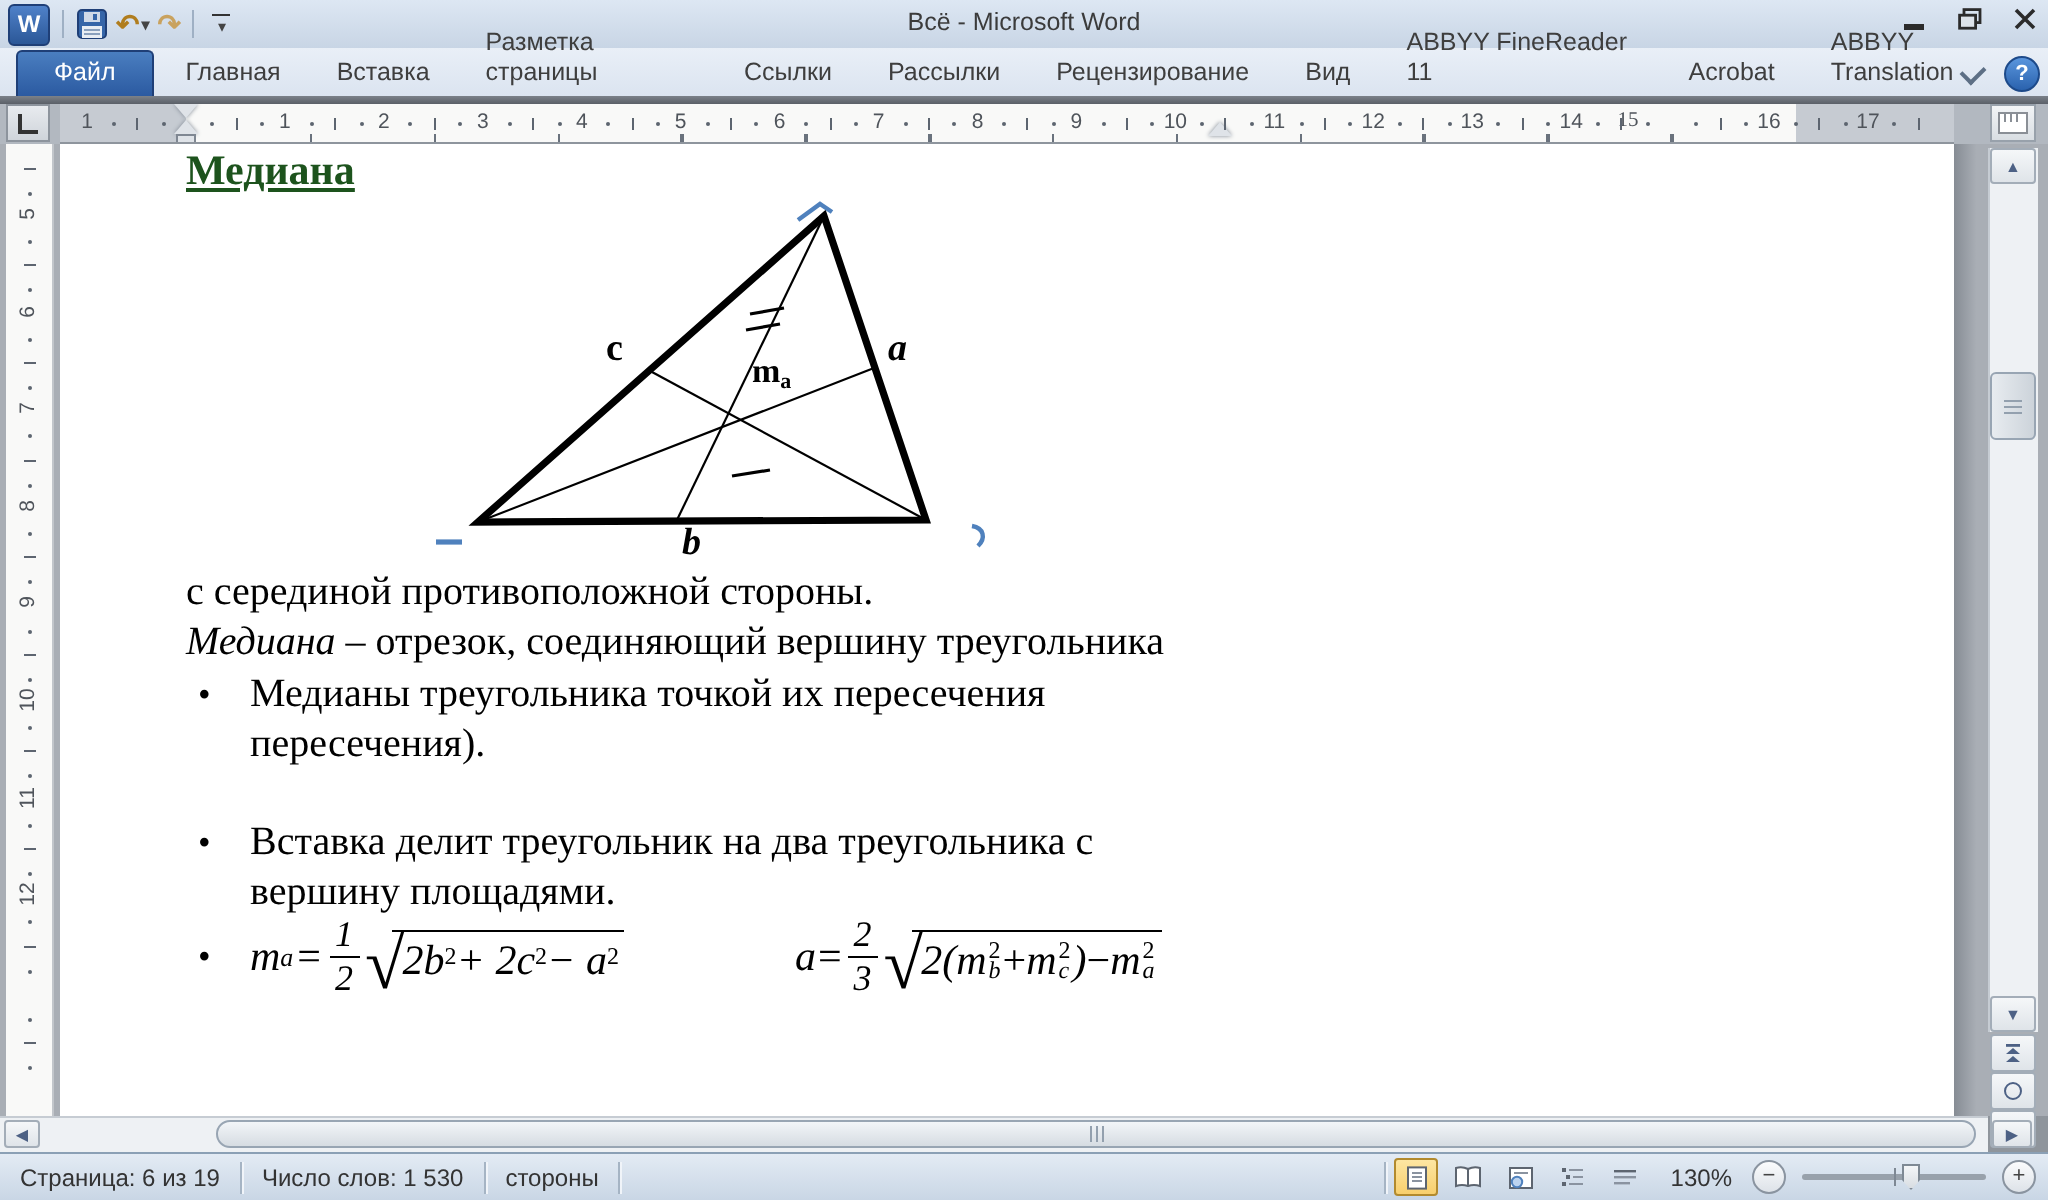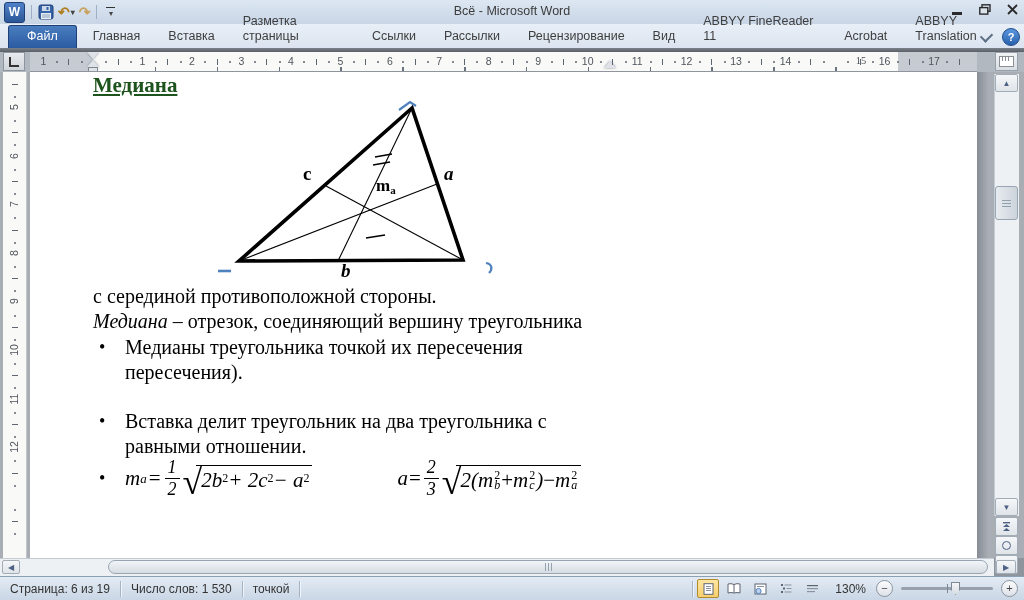--- a/index.html
+++ b/index.html
@@ -214,21 +214,21 @@
     <div class="rnum" style="left: 303.35px;">5</div>
     <div class="rnum" style="left: 352.82px;">6</div>
     <div class="rnum" style="left: 402.29px;">7</div>
     <div class="rnum" style="left: 451.76px;">8</div>
     <div class="rnum" style="left: 501.23px;">9</div>
     <div class="rnum" style="left: 550.7px;">10</div>
     <div class="rnum" style="left: 600.17px;">11</div>
     <div class="rnum" style="left: 649.64px;">12</div>
     <div class="rnum" style="left: 699.11px;">13</div>
     <div class="rnum" style="left: 748.58px;">14</div>
-    <div class="rnum" style="left: 824px; font-family: Liberation Serif, serif;">15</div>
+    <div class="rnum" style="left: 777px; font-family: Liberation Serif, serif;">15</div>
     <div class="rnum" style="left: 847.52px;">16</div>
     <div class="rnum" style="left: 896.99px;">17</div>
     <div class="rdot" style="left: 25.8975px;"></div>
     <div class="rtick" style="left: 38.265px;"></div>
     <div class="rdot" style="left: 50.6325px;"></div>
     <div class="rdot" style="left: 75.3675px;"></div>
     <div class="rtick" style="left: 87.735px;"></div>
     <div class="rdot" style="left: 100.102px;"></div>
     <div class="rdot" style="left: 124.838px;"></div>
     <div class="rtick" style="left: 137.205px;"></div>
@@ -374,21 +374,21 @@
     <div class="btxt">
       <div>Медианы треугольника точкой их пересечения</div>
       <div>пересечения).</div>
     </div>
   </div>
 
   <div class="bullet-item" style="left:69px;top:337px;">
     <span class="blt">•</span>
     <div class="btxt">
       <div>Вставка делит треугольник на два треугольника с</div>
-      <div>равными отношении.</div>
+      <div>вершину площадями.</div>
     </div>
   </div>
 
   <div id="frow">
     <span class="blt" style="font-family:'Liberation Serif',serif;">•</span>
     <span class="formula">
       <span>m</span>
         <sub>a</sub>
       <span style="font-style:normal;margin:0 2px;">=</span>
       <span class="frac">
@@ -479,21 +479,21 @@
   </div>
 <div class="sbtn" style="left:996px;top:560px;width:20px;height:14px;">
     <span>▶</span>
   </div>
 
 <div id="statusbar" class="abs">
   <div class="sseg">Страница: 6 из 19</div>
   <div class="ssep"></div>
   <div class="sseg">Число слов: 1 530</div>
   <div class="ssep"></div>
-  <div class="sseg">точкой</div>
+  <div class="sseg">стороны</div>
   <div class="ssep"></div>
   <div id="sright">
     <div class="ssep"></div>
     <div class="vbtn active">
       <svg width="13" height="12" viewBox="0 0 13 12">
         <rect x="2" y="0.7" width="9" height="10.6" fill="#fff" stroke="#5d6570"></rect>
         <rect x="4" y="3" width="5" height="1" fill="#8a93a0"></rect>
           <rect x="4" y="5" width="5" height="1" fill="#8a93a0"></rect>
           <rect x="4" y="7" width="5" height="1" fill="#8a93a0"></rect>
       </svg>

